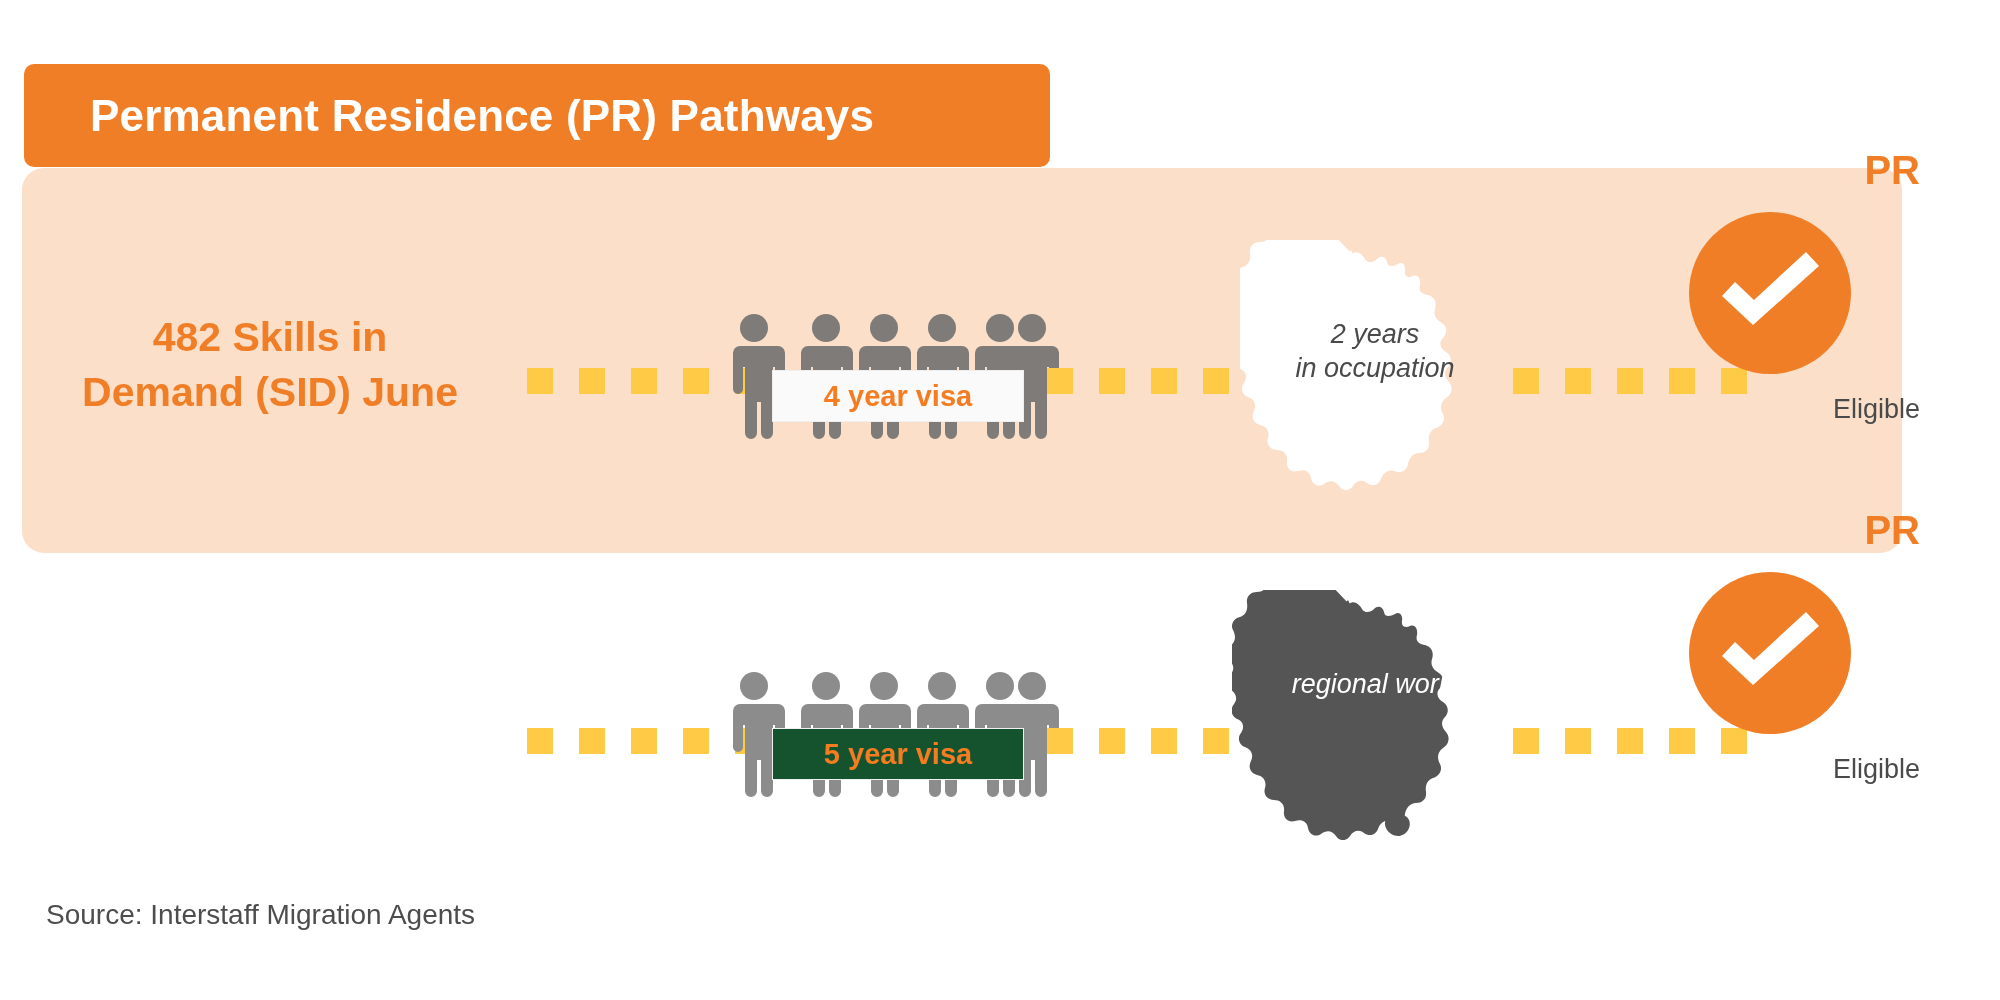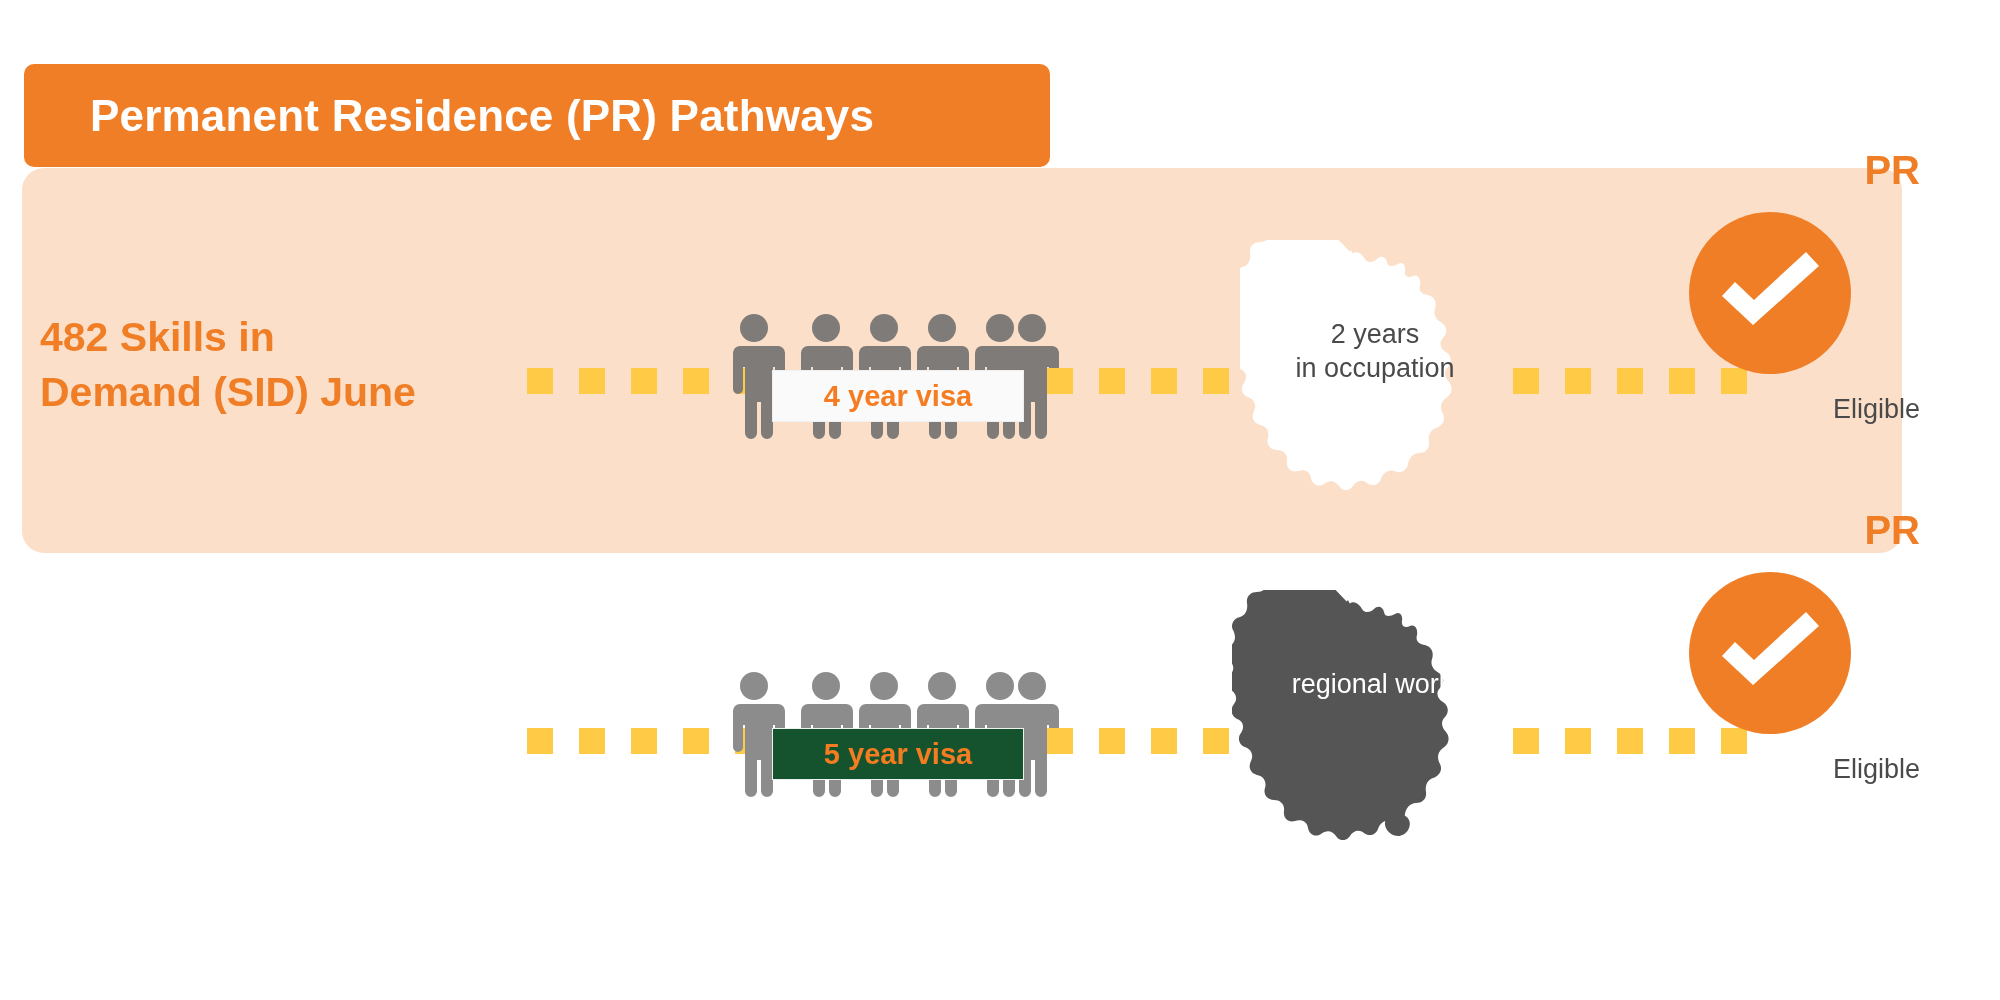--- a/index.html
+++ b/index.html
@@ -30,21 +30,21 @@
   }
 
   
   .row{position:absolute;left:0;width:2000px;height:300px;}
   .row1{top:210px;}
   .row2{top:500px;}
 
   
   .visa-label{
     position:absolute;left:40px;width:460px;
-    color:#F07E26;font-size:41px;font-weight:bold;
+    text-align:center;color:#F07E26;font-size:41px;font-weight:bold;
     line-height:1.33;
   }
   .row1 .visa-label{top:100px;}
   .row2 .visa-label{top:180px;}
 
   
   .dots{position:absolute;display:flex;align-items:center;}
   .dot{width:26px;height:26px;background:#FFCB47;margin-right:26px;}
   .dot:last-child{margin-right:0;}
 
@@ -68,21 +68,21 @@
   .banner-text{color:#F57C20;font-size:29px;font-weight:bold;white-space:nowrap;}
   .row2 .banner{background:#14532d;border-color:#F0F0F0;}
 
   
   .map-wrap{position:absolute;}
   .row1 .map-wrap{left:1240px;top:30px;width:270px;height:250px;}
   .row2 .map-wrap{left:1232px;top:90px;width:280px;height:250px;}
   .map-wrap svg{position:absolute;left:0;top:0;width:100%;height:100%;}
   .map-caption{
     position:absolute;left:0;width:100%;text-align:center;
-    font-size:27px;line-height:1.25;font-weight:normal;
+    font-size:27px;line-height:1.25;font-weight:normal;font-style:italic;
   }
   .row1 .map-caption{top:78px;color:#4A4A4A;}
   .row2 .map-caption{top:78px;color:#FFFFFF;}
 
   
   .pr-block{position:absolute;width:300px;text-align:right;}
   .row1 .pr-block{left:1620px;top:-60px;}
   .row2 .pr-block{left:1620px;top:10px;}
   .pr-label{color:#F07E26;font-size:40px;font-weight:bold;line-height:1;}
   .check-circle{
@@ -272,15 +272,16 @@
       <div class="check-circle">
         <svg viewBox="0 0 162 162">
           <path fill="#FFFFFF" d="M64 113L33 84l13-14 19 18 52-48 13 14z"></path>
         </svg>
       </div>
       <div class="pr-status">Eligible</div>
     </div>
   </div>
 
   <div class="footer">
+    <div>Source: Interstaff Migration Agents</div>
   </div>
 
 </div>
 
 </body></html>

